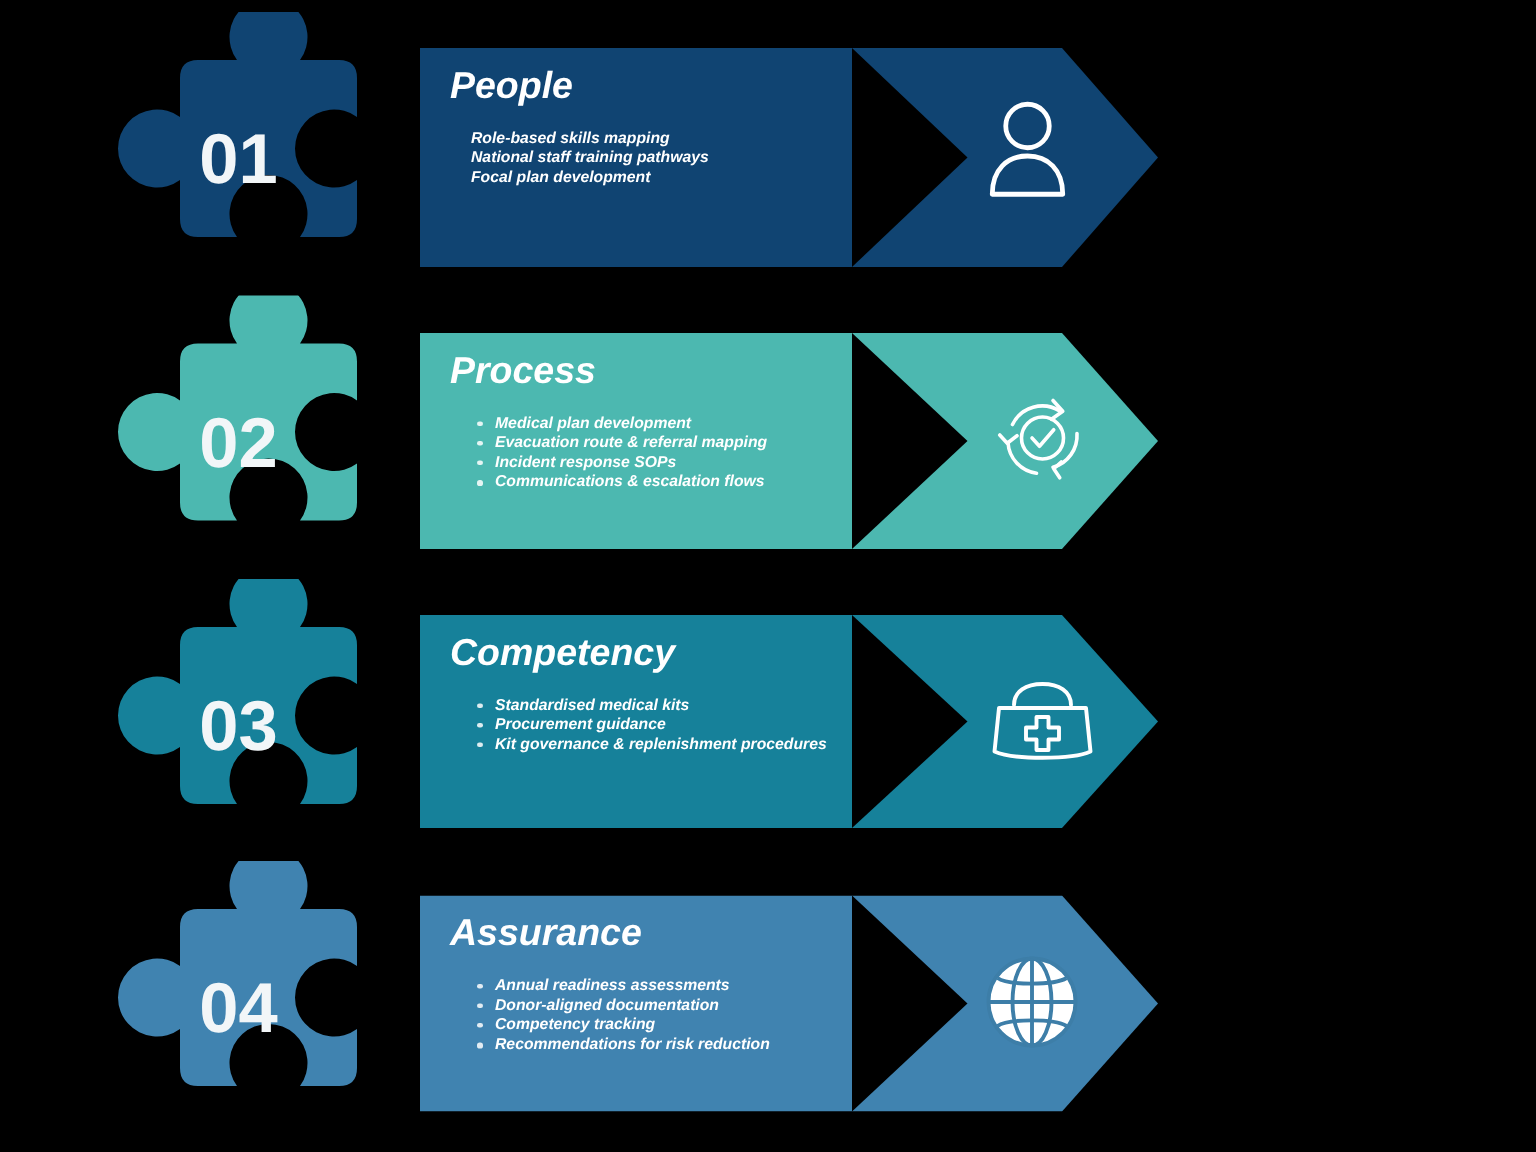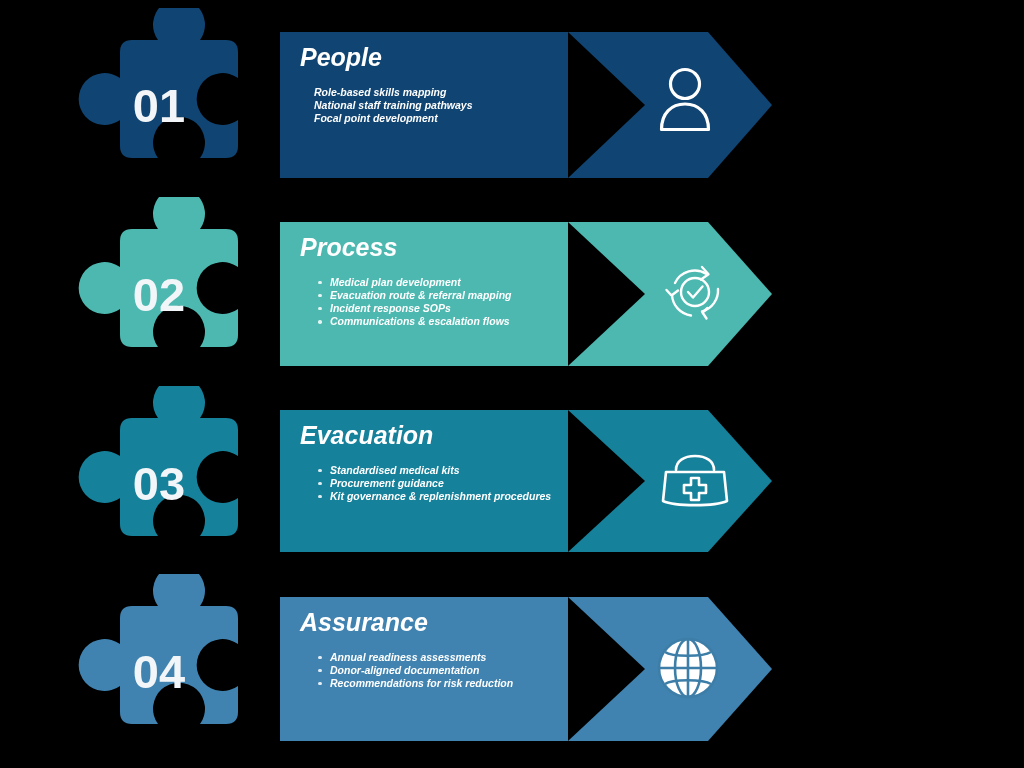--- a/index.html
+++ b/index.html
@@ -129,21 +129,21 @@
         <svg class="banner-svg" width="492" height="146" viewBox="0 0 492 146">
           <path d="M0,0 L428,0 L492,73 L428,146 L0,146 Z" fill="#104472"></path>
           <path d="M288,0 L365,73 L288,146 Z" fill="#000000"></path>
         </svg>
       </div>
       <div class="banner-text" style="top: 44px;">
         <div class="banner-title">People</div>
         <ul class="bullets">
           <li>Role-based skills mapping</li>
           <li>National staff training pathways</li>
-          <li>Focal point development</li>
+          <li>Focal plan development</li>
         </ul>
       </div>
       <div class="icon-wrap" style="left: 655px; top: 66px;"><svg width="60" height="66" viewBox="0 0 60 66" fill="none">
           <circle cx="30" cy="18" r="14.5" stroke="#ffffff" stroke-width="3.2"></circle>
           <path d="M6.5 63.5 C6.5 47 16.5 38 30 38 C43.5 38 53.5 47 53.5 63.5 Z" stroke="#ffffff" stroke-width="3.2" stroke-linejoin="round"></path>
         </svg></div>
     </div>
     <div class="row" style="top: 0px;">
       <div class="puzzle-wrap" style="top: 197px;">
         <svg class="puzzle-svg" viewBox="0 0 190 190">
@@ -190,21 +190,21 @@
       <div class="puzzle-num" style="top: 386px;">
         <span>03</span>
       </div>
       <div class="banner-wrap" style="top: 410px;">
         <svg class="banner-svg" width="492" height="142" viewBox="0 0 492 142">
           <path d="M0,0 L428,0 L492,71 L428,142 L0,142 Z" fill="#16819a"></path>
           <path d="M288,0 L365,71 L288,142 Z" fill="#000000"></path>
         </svg>
       </div>
       <div class="banner-text" style="top: 422px;">
-        <div class="banner-title">Evacuation</div>
+        <div class="banner-title">Competency</div>
         <ul class="bullets has-bullets">
           <li>Standardised medical kits</li>
           <li>Procurement guidance</li>
           <li>Kit governance &amp; replenishment procedures</li>
         </ul>
       </div>
       <div class="icon-wrap" style="left: 659px; top: 452px;"><svg width="72" height="58" viewBox="0 0 72 58" fill="none">
           <g stroke="#ffffff" stroke-width="2.6" stroke-linejoin="round" stroke-linecap="round">
             <path d="M17 18 C17 9 25 4 36 4 C47 4 55 9 55 18"></path>
             <path d="M7 20 L65 20 L68 49 C56 54.5 16 54.5 4 49 Z"></path>
@@ -225,20 +225,21 @@
         <svg class="banner-svg" width="492" height="144" viewBox="0 0 492 144">
           <path d="M0,0 L428,0 L492,72 L428,144 L0,144 Z" fill="#4083b0"></path>
           <path d="M288,0 L365,72 L288,144 Z" fill="#000000"></path>
         </svg>
       </div>
       <div class="banner-text" style="top: 609px;">
         <div class="banner-title">Assurance</div>
         <ul class="bullets has-bullets">
           <li>Annual readiness assessments</li>
           <li>Donor-aligned documentation</li>
+          <li>Competency tracking</li>
           <li>Recommendations for risk reduction</li>
         </ul>
       </div>
       <div class="icon-wrap" style="left: 657px; top: 637px;"><svg width="62" height="62" viewBox="0 0 62 62" fill="none">
           <circle cx="31" cy="31" r="29" fill="#ffffff"></circle>
           <g stroke="#3d7ea8" stroke-width="2.6" fill="none">
             <circle cx="31" cy="31" r="29"></circle>
             <ellipse cx="31" cy="31" rx="13" ry="29"></ellipse>
             <line x1="2" y1="31" x2="60" y2="31"></line>
             <path d="M8 15 C15 20 46 20 54 15"></path>

